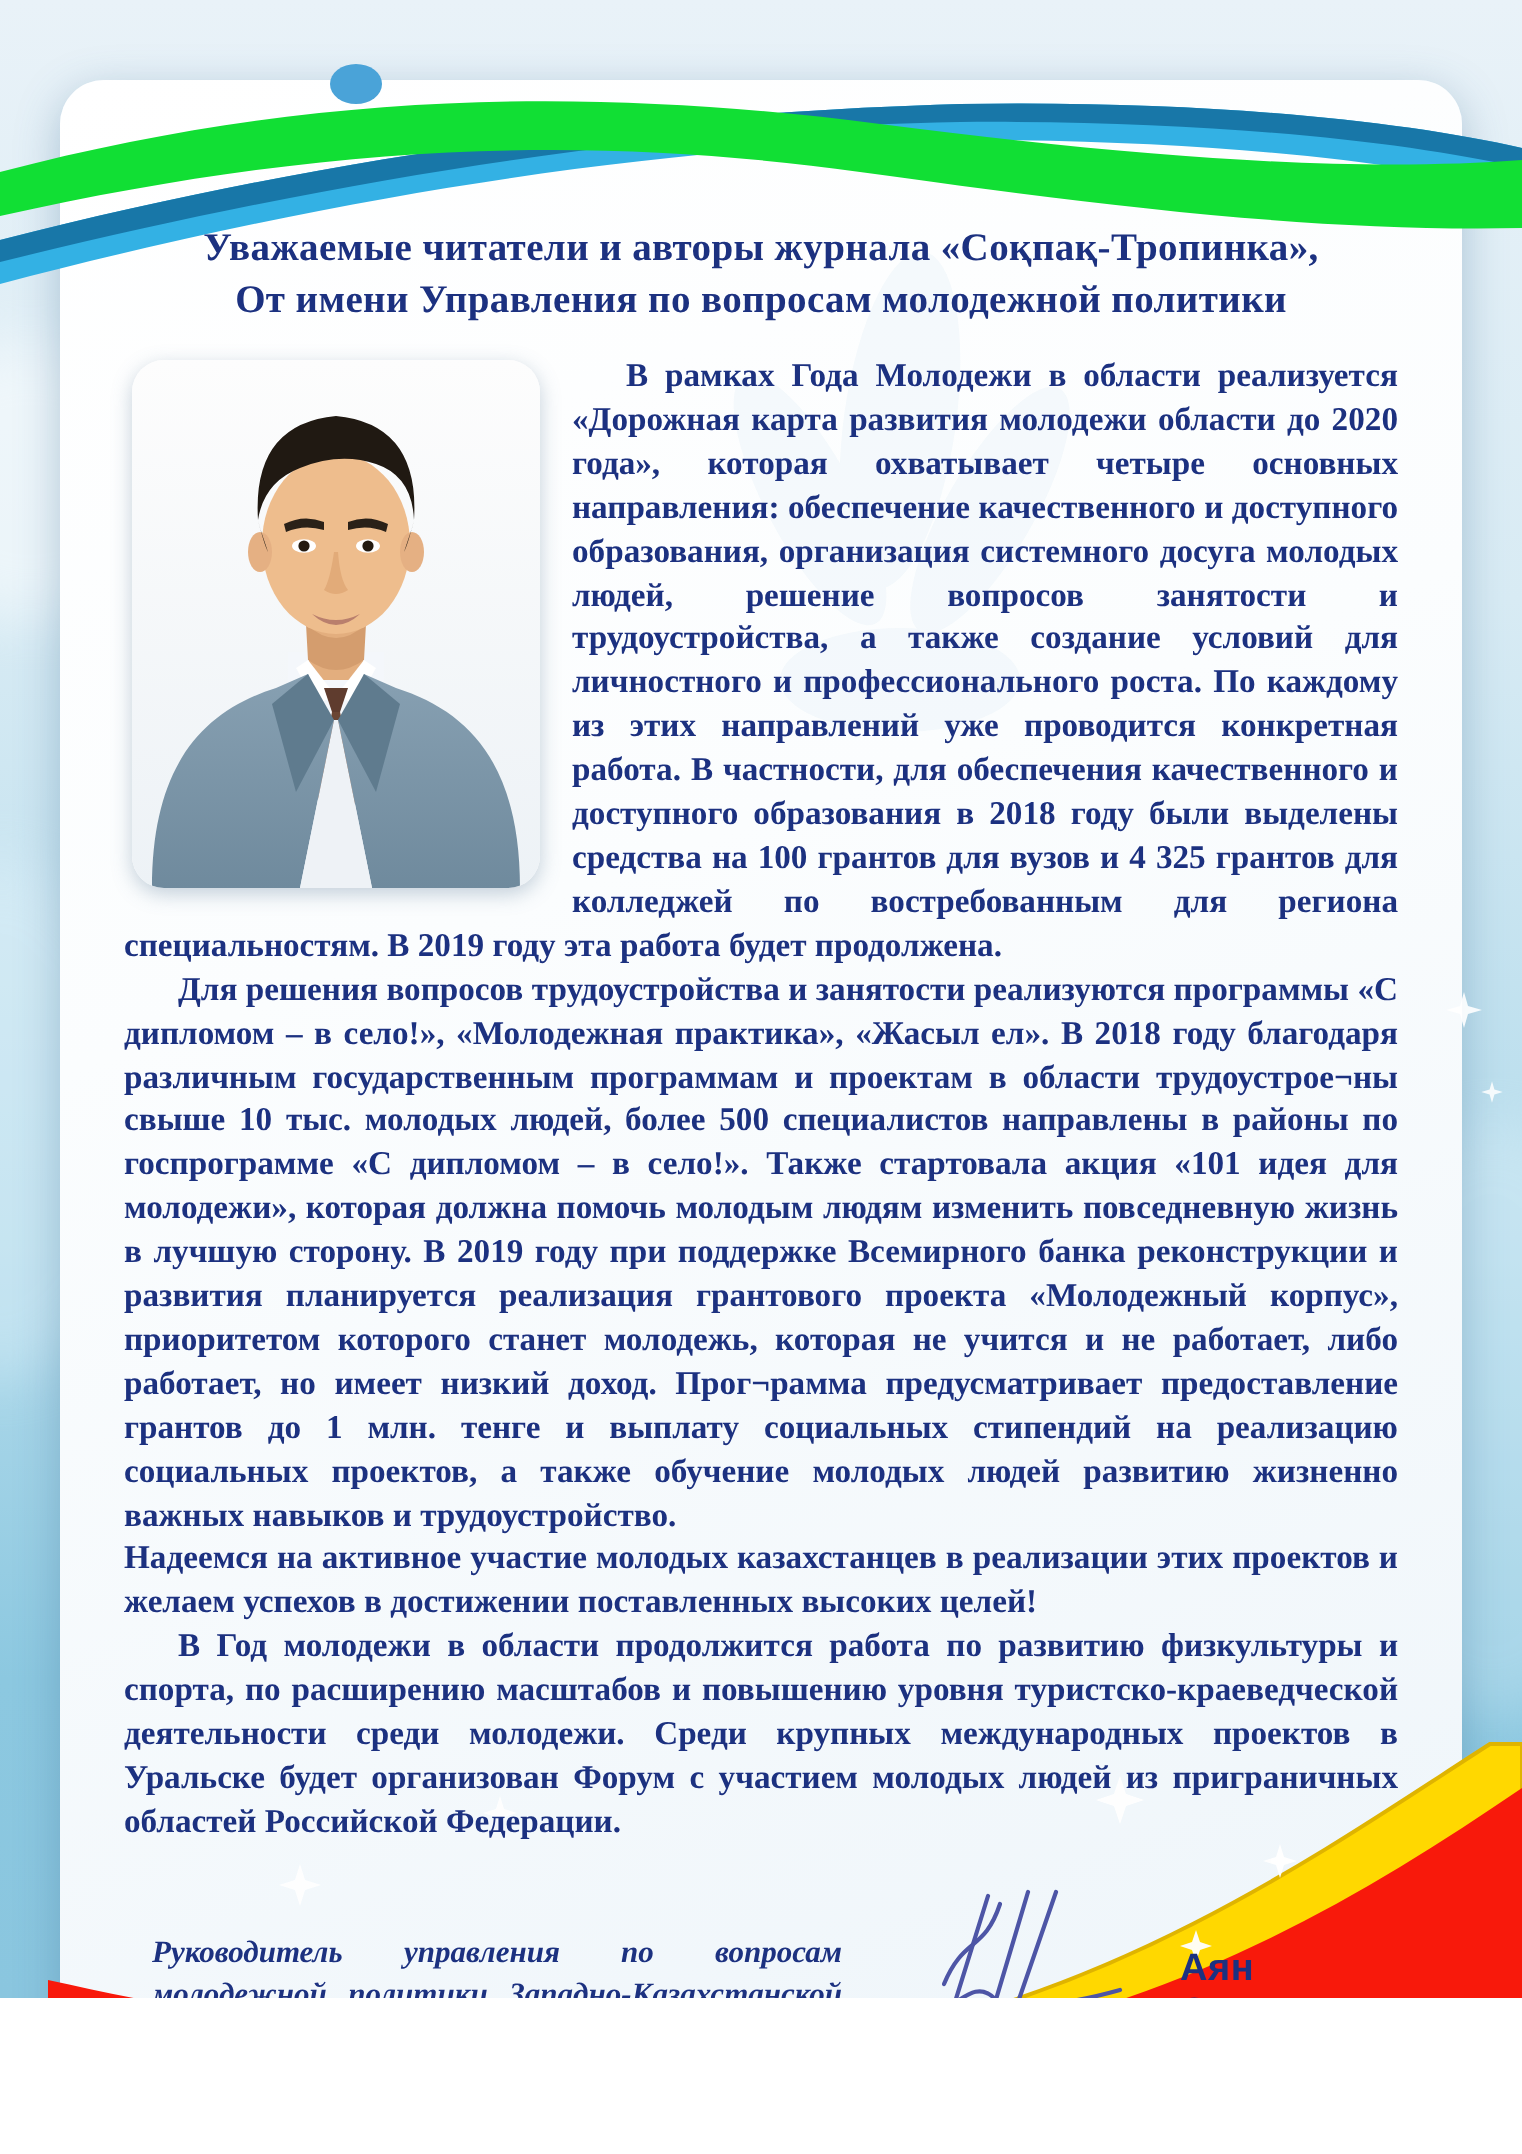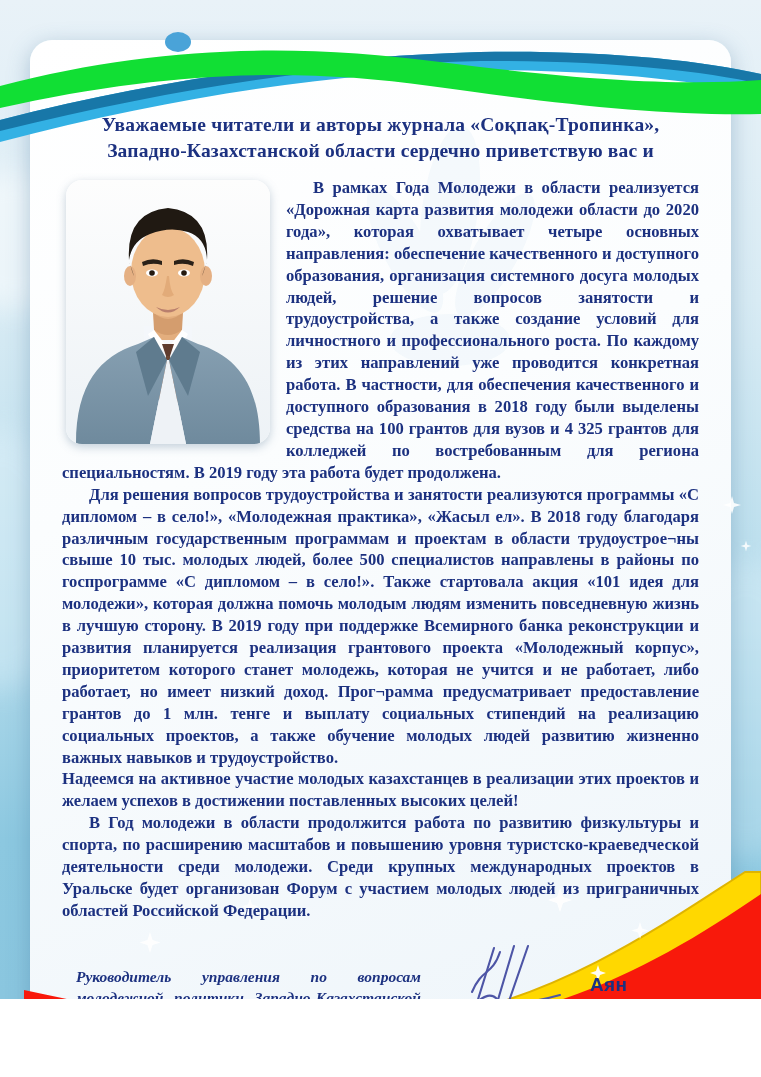--- a/index.html
+++ b/index.html
@@ -92,21 +92,21 @@
     <path fill="#ffffff" opacity="0.9" d="M10,1 l2,7 7,2 -7,2 -2,7 -2,-7 -7,-2 7,-2 Z"></path>
   </svg>
   <svg class="star" style="left:740px;top:540px;" width="12" height="12" viewBox="0 0 20 20">
     <path fill="#ffffff" opacity="0.85" d="M10,1 l2,7 7,2 -7,2 -2,7 -2,-7 -7,-2 7,-2 Z"></path>
   </svg>
 
   <div class="content">
 
     <h1 class="heading">
       <span class="hline">Уважаемые читатели и авторы журнала  «Соқпақ-Тропинка»,</span>
-      <span class="hline">Западно-Казахстанской области сердечно приветствую вас и</span>
+      <span class="hline">От имени Управления по вопросам  молодежной политики</span>
     </h1>
 
     <div class="body-text">
 
       <div class="photo">
         <svg width="204" height="264" viewBox="0 0 204 264">
           <defs>
             <linearGradient id="pbg" x1="0" y1="0" x2="0" y2="1">
               <stop offset="0" stop-color="#fdfdfd"></stop>
                 <stop offset="1" stop-color="#edf2f6"></stop>

